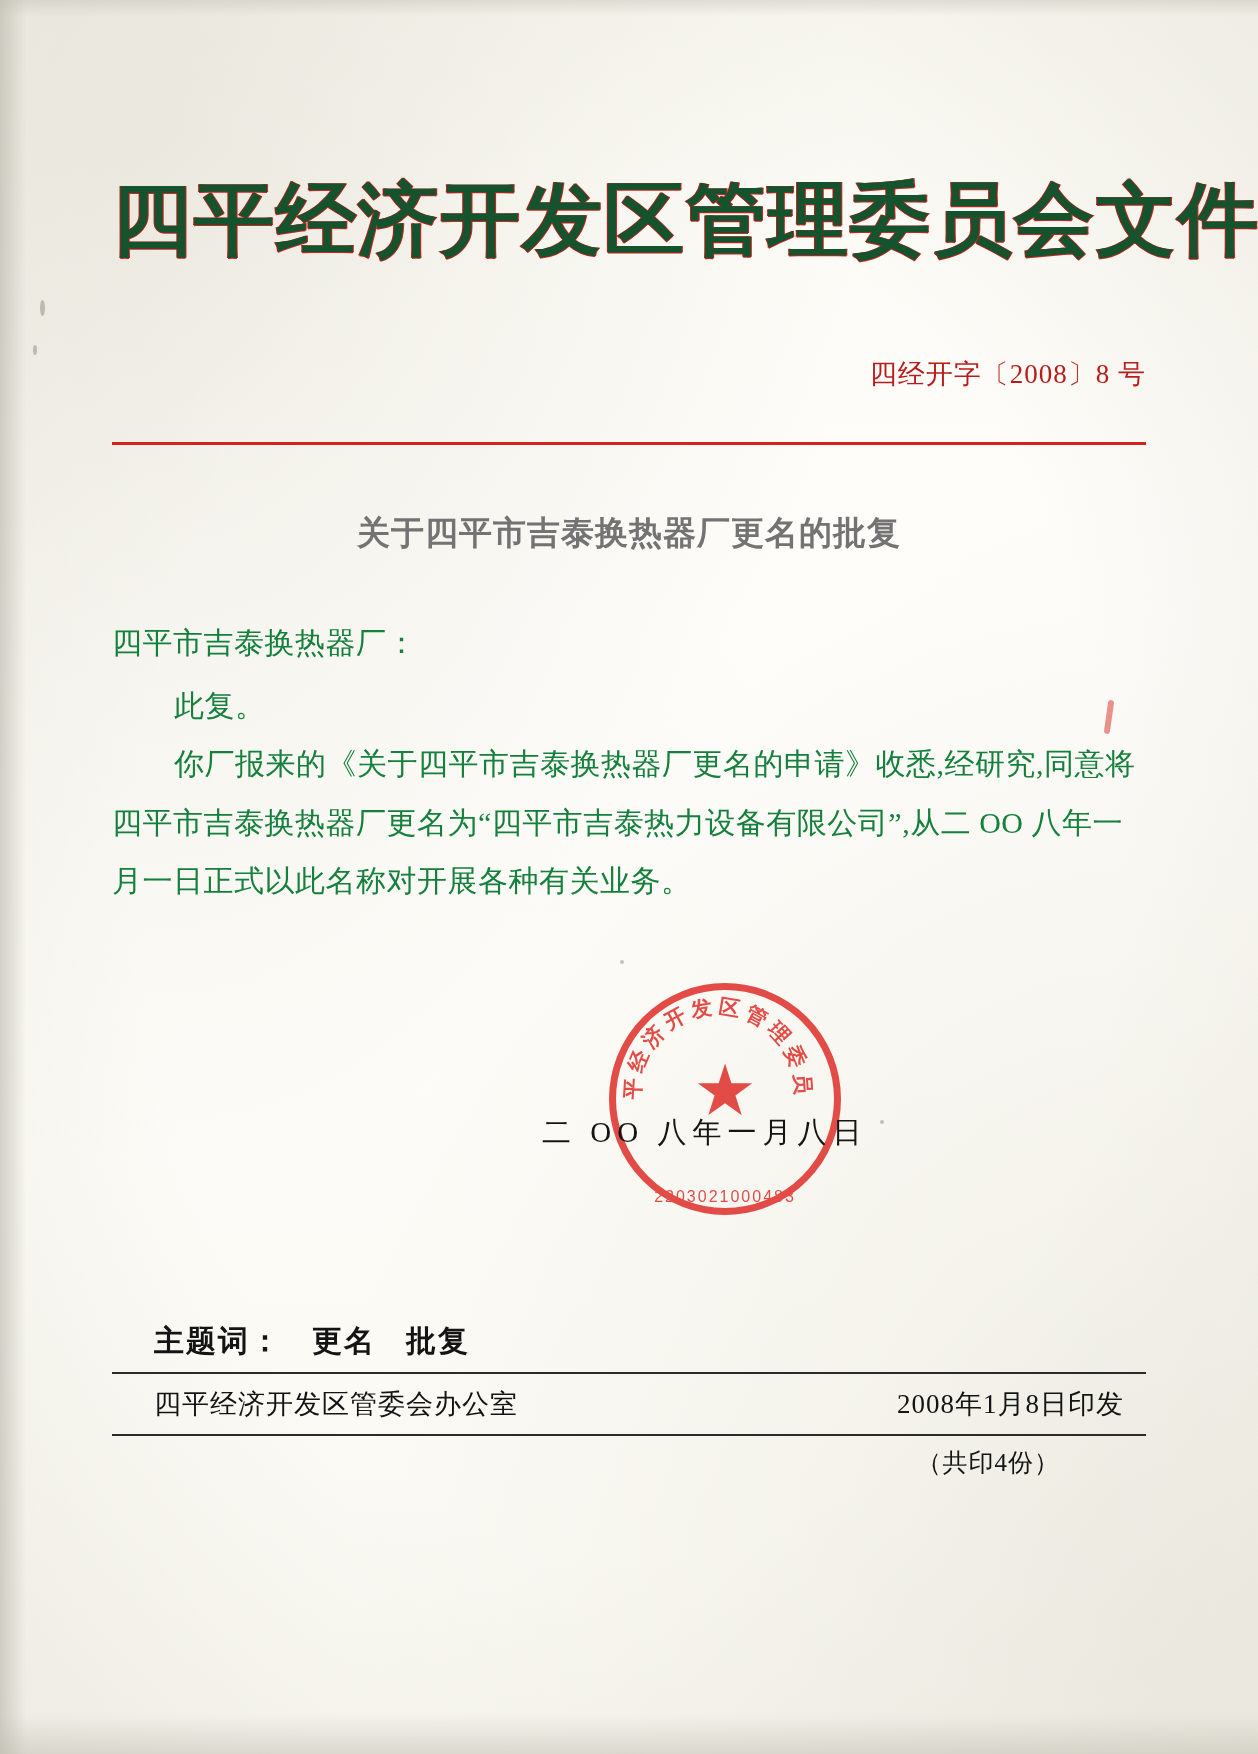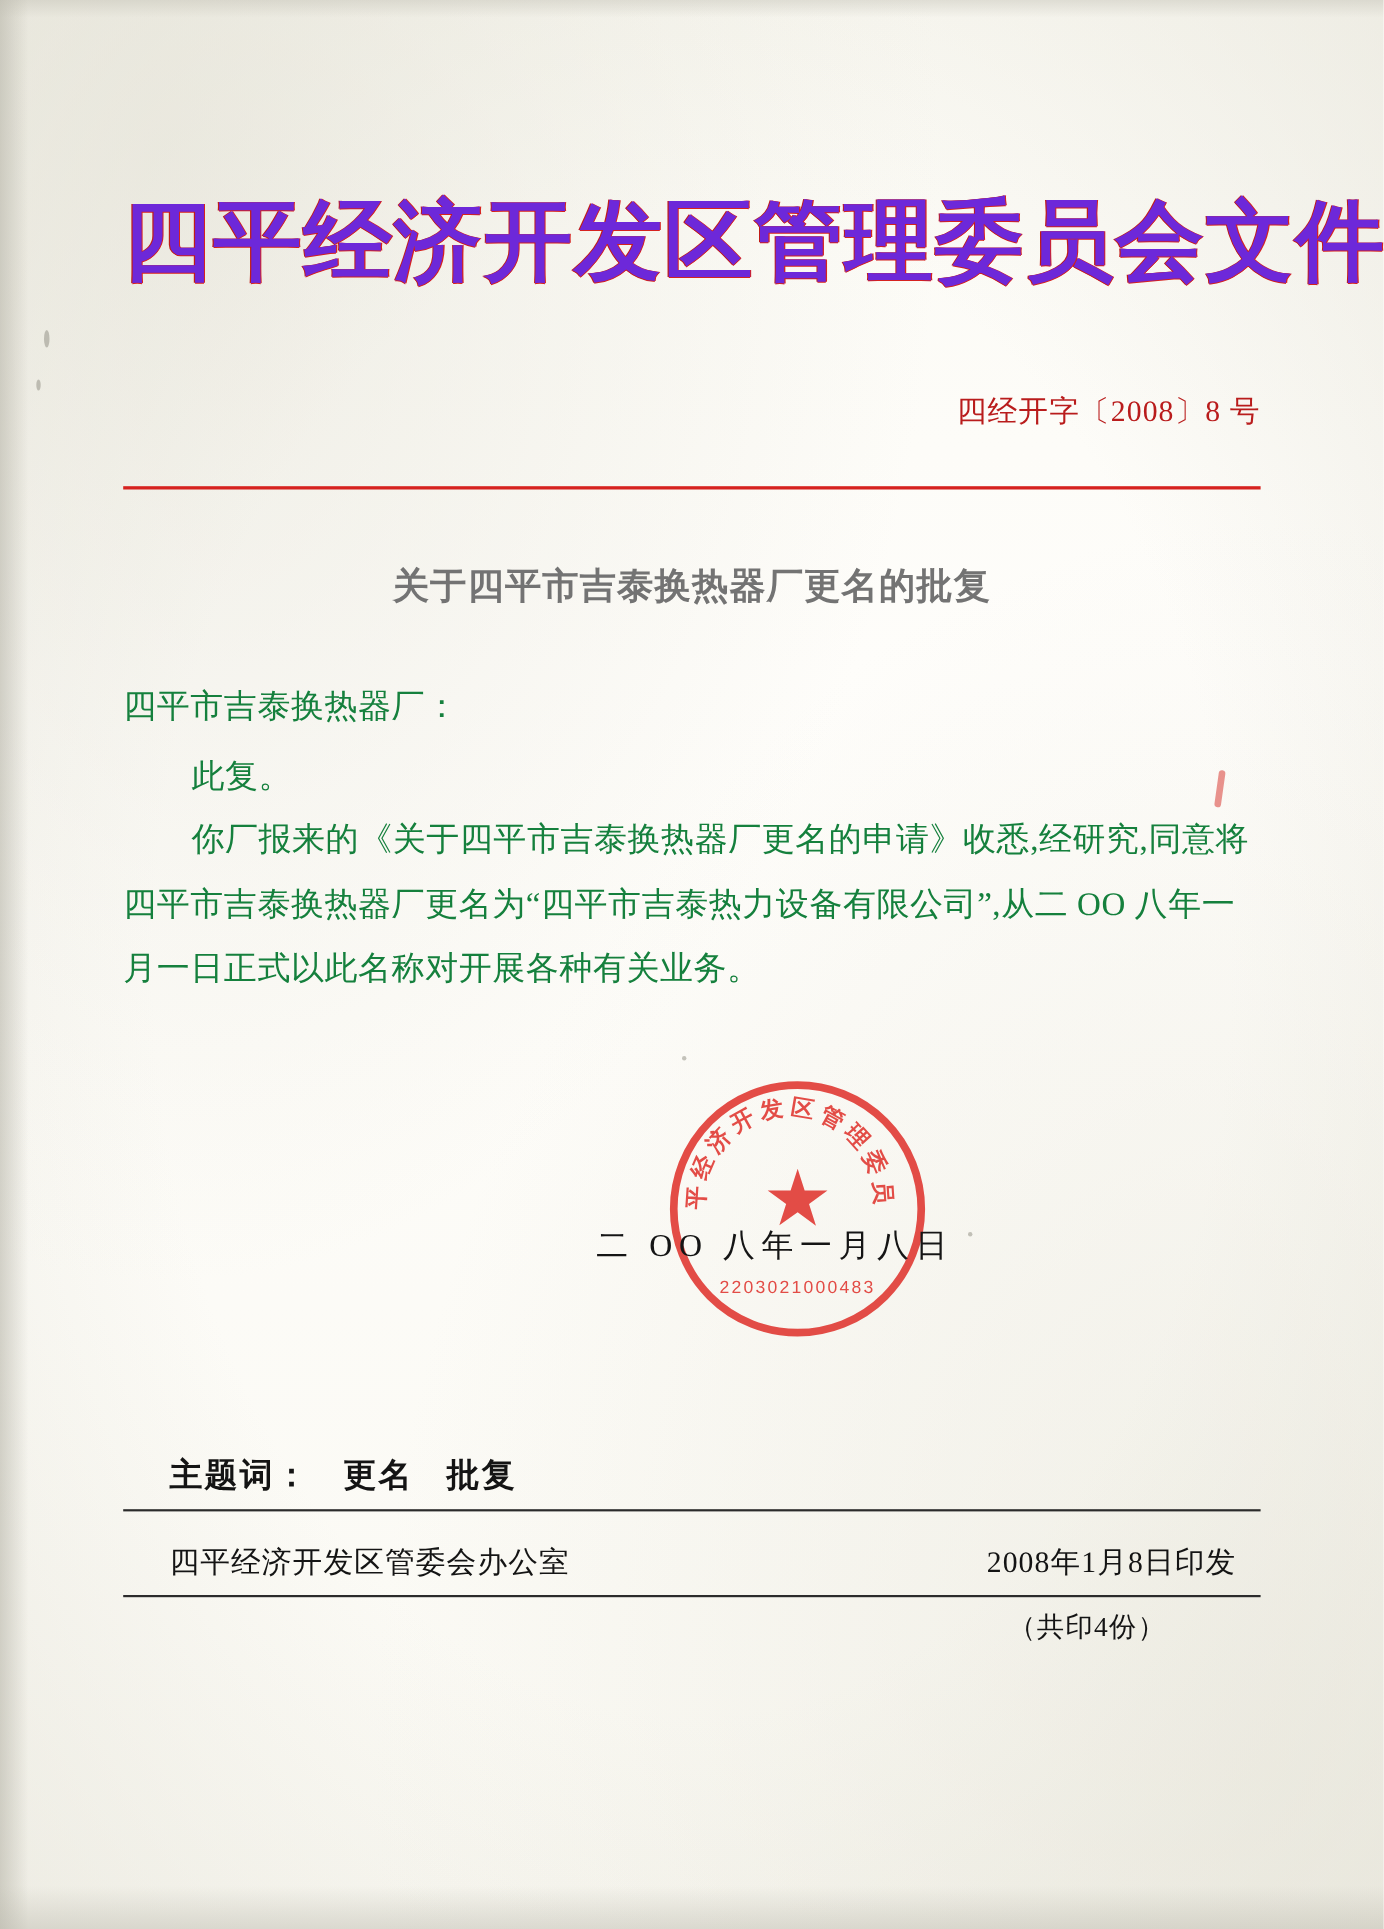--- a/index.html
+++ b/index.html
@@ -53,22 +53,22 @@
 
   .content {
     position: relative;
     padding: 0 112px;
   }
 
   
   .masthead {
     margin-top: 176px;
     text-align: center;
-    color: #6d28d9;
-    font-family: Liberation Serif, serif;
+    color: #14532d;
+    font-family: Liberation Sans, sans-serif;
     font-weight: bold;
     font-size: 80px;
     line-height: 1.1;
     letter-spacing: 2px;
     text-shadow:
       1px 0 0 #d6221f,
       -1px 0 0 #c01b18,
       0 1px 0 #d6221f;
     white-space: nowrap;
   }
@@ -142,21 +142,21 @@
     left: 50%;
     top: 46%;
     transform: translate(-50%, -50%);
     color: #e0352f;
     font-size: 62px;
     line-height: 1;
   }
   .seal-code {
     position: absolute;
     left: 0; right: 0;
-    bottom: 28px;
+    bottom: 2px;
     text-align: center;
     color: #e0352f;
     font-size: 16px;
     letter-spacing: 2px;
     font-family: "Liberation Sans", "DejaVu Sans", sans-serif;
   }
   .sign-date {
     position: absolute;
     left: 430px;
     top: 148px;
@@ -185,21 +185,21 @@
   .rule {
     height: 2px;
     background: #2b2b2b;
   }
   .issuer-row {
     display: flex;
     justify-content: space-between;
     align-items: center;
     font-size: 27px;
     color: #141414;
-    padding: 28px 22px 12px 42px;
+    padding: 12px 22px 12px 42px;
     letter-spacing: 1px;
   }
   .print-count {
     text-align: right;
     font-size: 25px;
     color: #141414;
     padding: 10px 86px 0 0;
     letter-spacing: 1px;
   }
 

